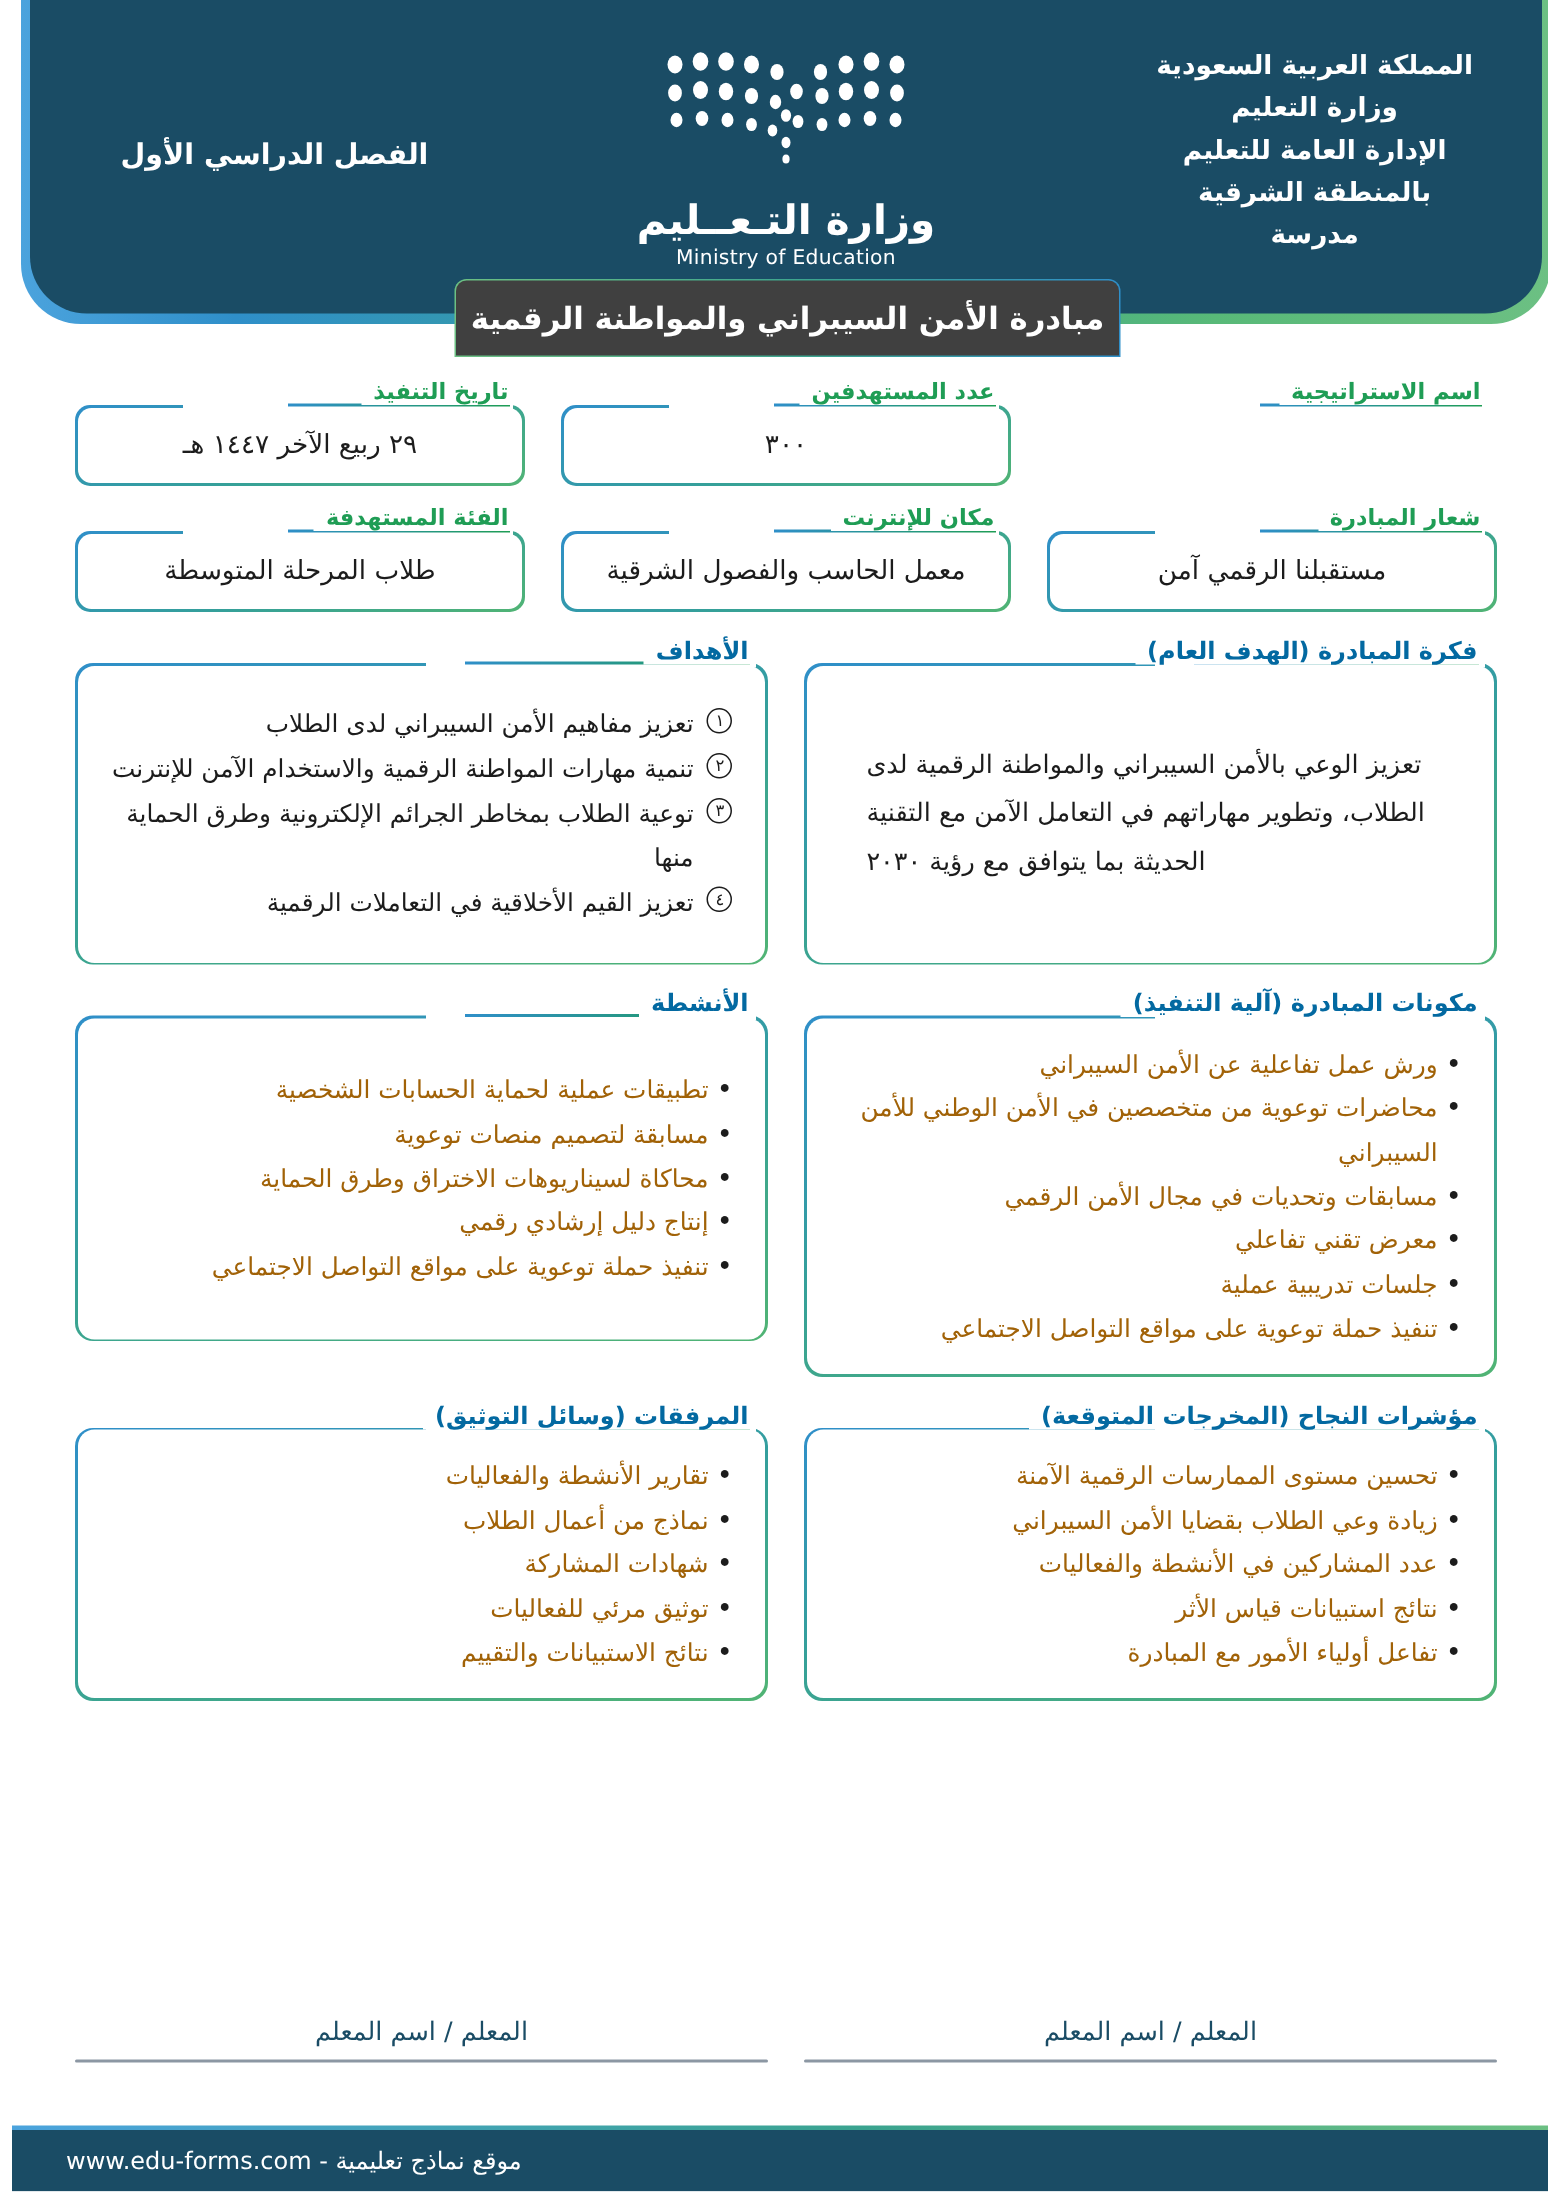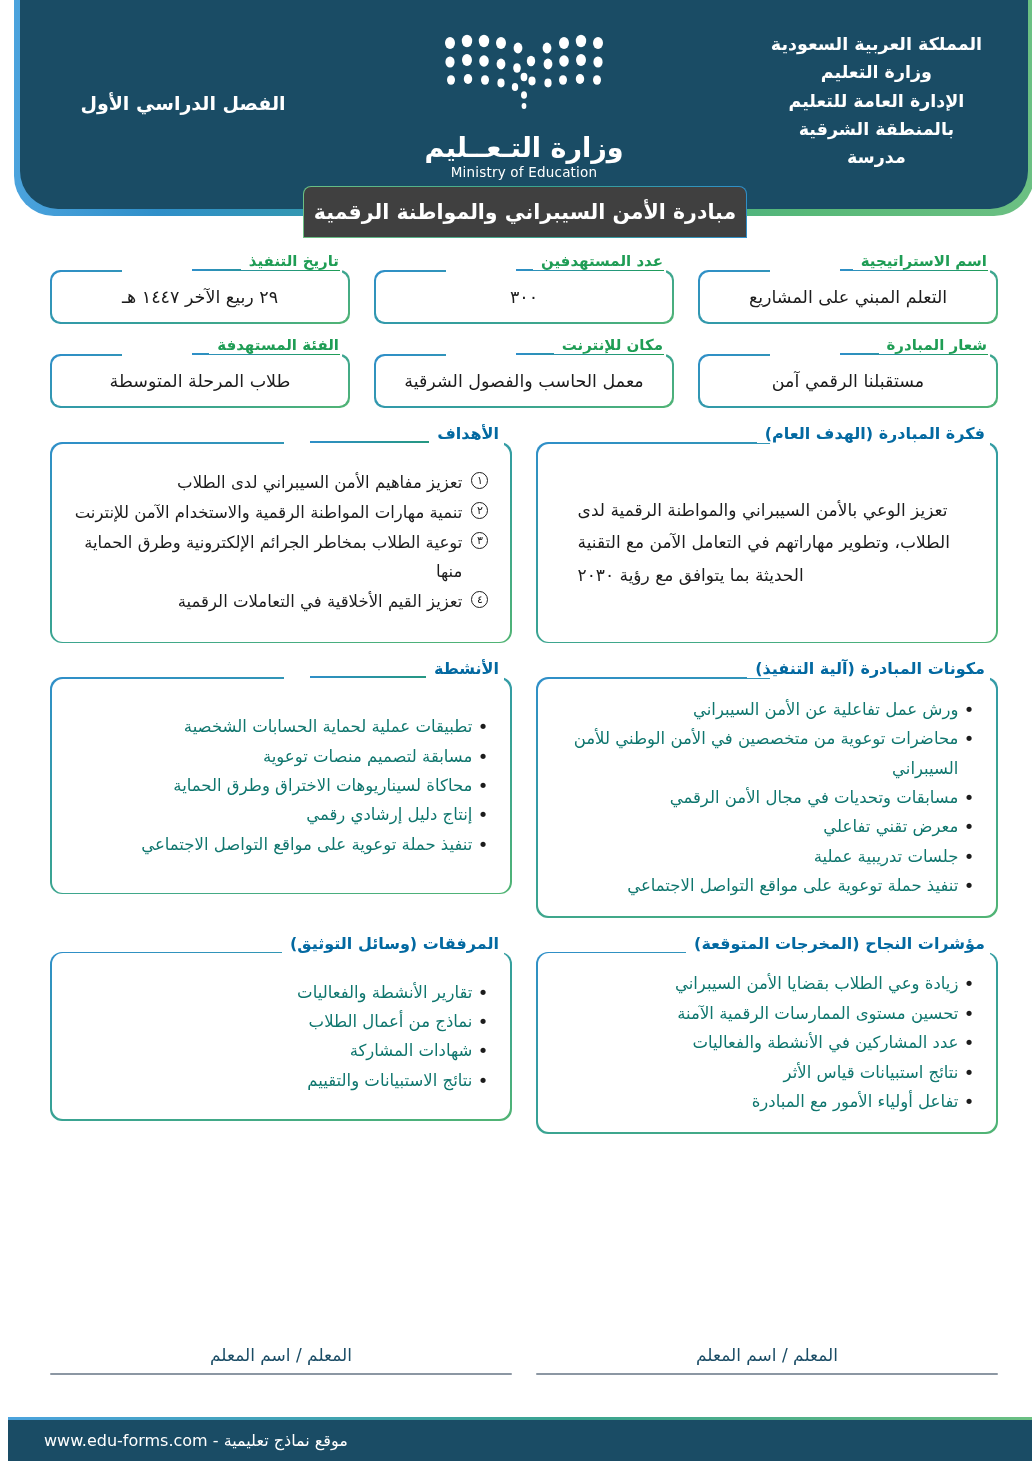--- a/index.html
+++ b/index.html
@@ -260,21 +260,21 @@
     line-height: 1.92;
     color: #1c1c1c;
     text-align: left;
     padding: 0 18px;
   }
 
   ul.blist { list-style: none; }
   ul.blist li {
     font-size: 16.5px;
     line-height: 1.78;
-    color: #0f766e;
+    color: #a16207;
     text-align: right;
     padding-right: 16px;
     position: relative;
   }
   ul.blist li::before {
     content: "•";
     position: absolute;
     right: 0;
     top: -1px;
     color: #1c1c1c;
@@ -429,24 +429,20 @@
     <div class="title-plaque-rim"></div>
     <div class="title-plaque">مبادرة الأمن السيبراني والمواطنة الرقمية</div>
   </div>
 
   <div class="body-area">
 
     <div class="field-row">
       <div class="field">
         <div class="field-rule"></div>
         <div class="field-label">اسم الاستراتيجية</div>
-        <div class="field-box">
-          <div class="notch"></div>
-          <div class="field-box-in">التعلم المبني على المشاريع</div>
-        </div>
       </div>
       <div class="field">
         <div class="field-rule"></div>
         <div class="field-label">عدد المستهدفين</div>
         <div class="field-box">
           <div class="notch"></div>
           <div class="field-box-in">٣٠٠</div>
         </div>
       </div>
       <div class="field">
@@ -553,40 +549,41 @@
     </div>
 
     <div class="panel-row">
       <div class="panel h-kpi">
         <div class="panel-rule"></div>
         <div class="panel-label">مؤشرات النجاح (المخرجات المتوقعة)</div>
         <div class="panel-box">
           <div class="notch"></div>
           <div class="panel-box-in">
             <ul class="blist">
+              <li>تحسين مستوى الممارسات الرقمية الآمنة</li>
               <li>زيادة وعي الطلاب بقضايا الأمن السيبراني</li>
-              <li>تحسين مستوى الممارسات الرقمية الآمنة</li>
               <li>عدد المشاركين في الأنشطة والفعاليات</li>
               <li>نتائج استبيانات قياس الأثر</li>
               <li>تفاعل أولياء الأمور مع المبادرة</li>
             </ul>
           </div>
         </div>
       </div>
 
       <div class="panel h-att">
         <div class="panel-rule"></div>
         <div class="panel-label">المرفقات (وسائل التوثيق)</div>
         <div class="panel-box">
           <div class="notch"></div>
           <div class="panel-box-in">
             <ul class="blist">
               <li>تقارير الأنشطة والفعاليات</li>
               <li>نماذج من أعمال الطلاب</li>
               <li>شهادات المشاركة</li>
+              <li>توثيق مرئي للفعاليات</li>
               <li>نتائج الاستبيانات والتقييم</li>
             </ul>
           </div>
         </div>
       </div>
     </div>
 
   </div>
 
   <div class="sign-row">

